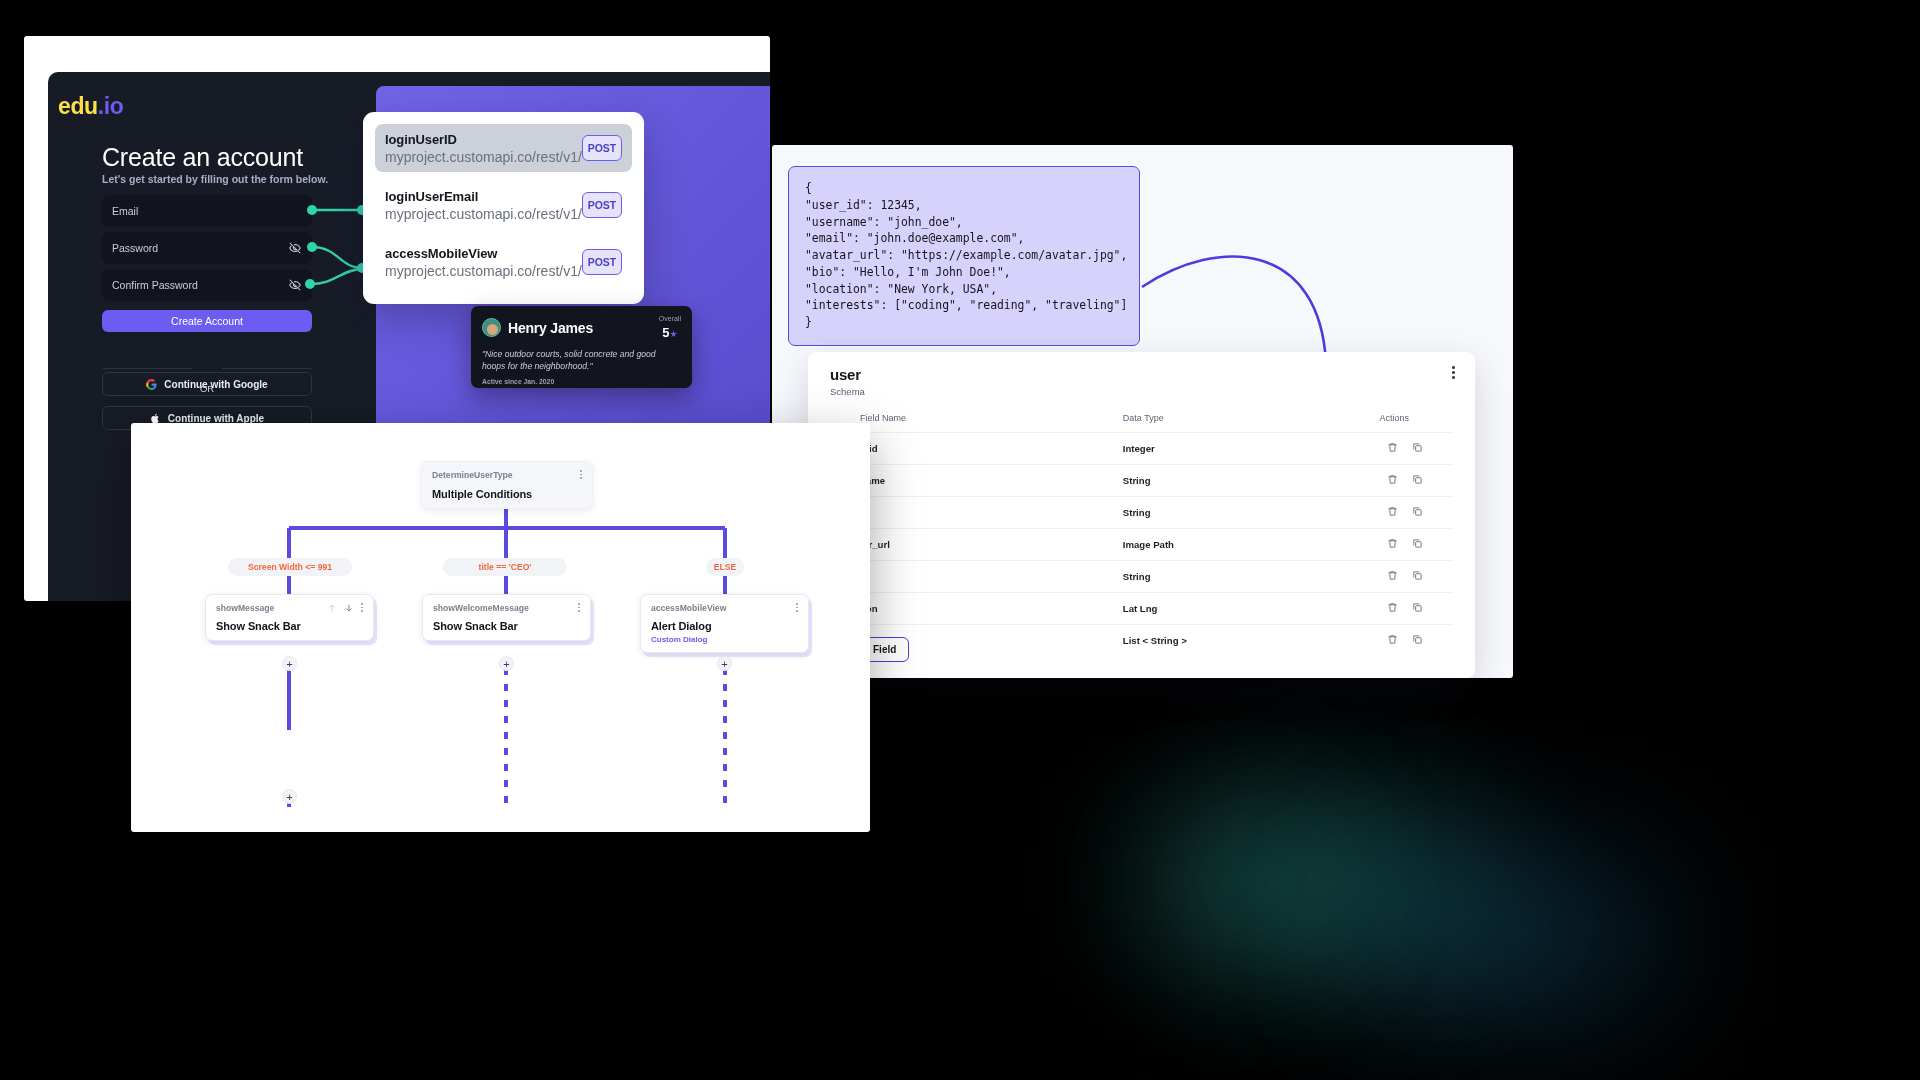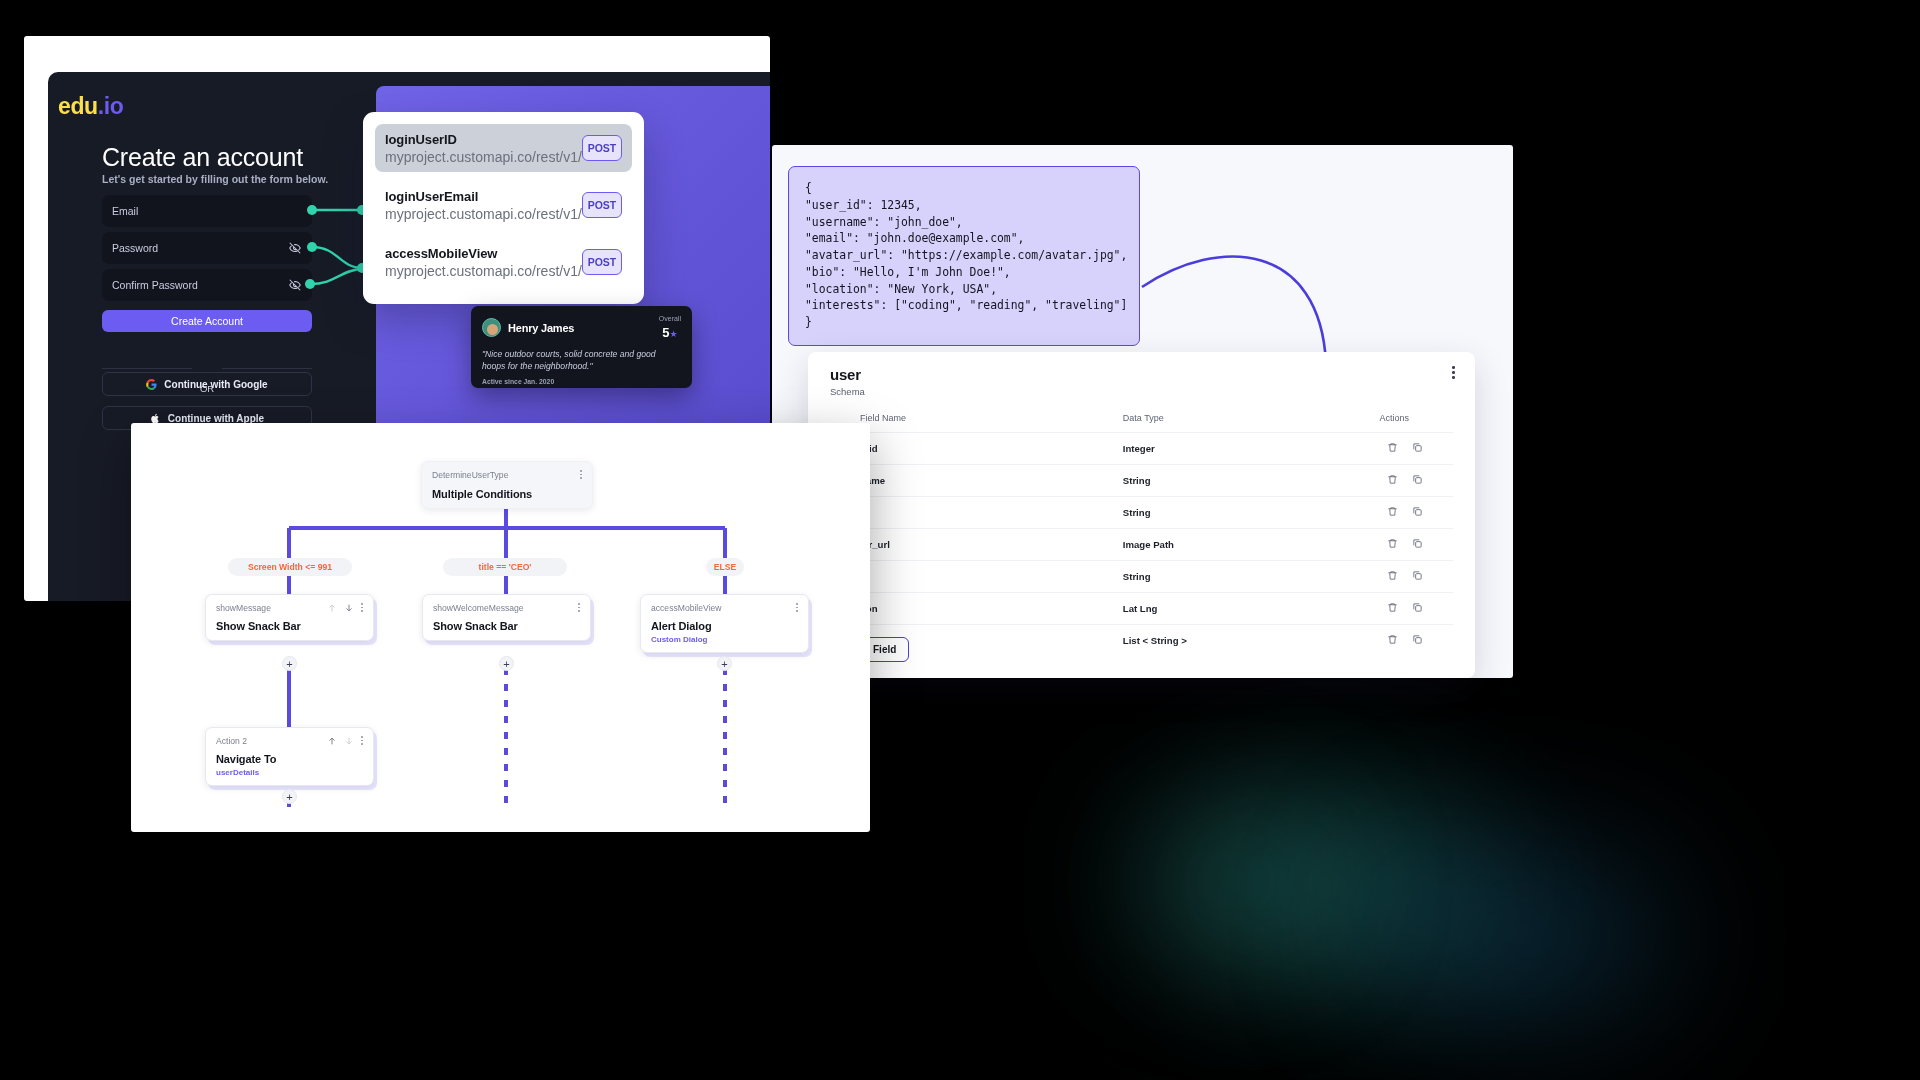--- a/index.html
+++ b/index.html
@@ -94,21 +94,21 @@
     position: absolute; left: 471px; top: 306px; width: 221px; height: 82px;
     background: #12151e; border-radius: 7px; padding: 9px 11px;
     box-shadow: 0 10px 26px rgba(0,0,0,.35);
   }
   .testi-head { display: flex; align-items: center; gap: 7px; }
   .avatar {
     width: 19px; height: 19px; border-radius: 50%; background: #3f8f7f;
     border: 1.5px solid #57c2a8; position: relative; overflow: hidden; flex: none;
   }
   .avatar::after { content:""; position:absolute; left:4px; top:5px; width:11px; height:11px; border-radius:50%; background:#d8a57a; }
-  .testi-name { color: #fff; font-size: 11px; font-weight: 700; letter-spacing: -.2px; }
+  .testi-name { color: #fff; font-size: 14px; font-weight: 700; letter-spacing: -.2px; }
   .overall { margin-left: auto; text-align: center; }
   .overall .lbl { color: #9aa0b4; font-size: 7px; display: block; line-height: 1.1; }
   .overall .val { color: #fff; font-size: 13px; font-weight: 700; }
   .overall .star { color: #6c5cf2; font-size: 9px; }
   .testi-quote { color: #c8cddf; font-size: 8.6px; font-style: italic; line-height: 1.45; margin-top: 7px; }
   .testi-since { color: #9aa0b4; font-size: 6.8px; font-weight: 700; margin-top: 5px; }
 
   
   .teal-svg { position: absolute; left: 300px; top: 190px; width: 80px; height: 110px; overflow: visible; }
 
@@ -165,21 +165,21 @@
   .flow-canvas {
     position: absolute; left: 147px; top: 440px; width: 707px; height: 377px;
     background: #ffffff; border-radius: 6px; overflow: hidden;
   }
   .flow-svg { position: absolute; left: 147px; top: 440px; width: 707px; height: 377px; }
 
   .node {
     position: absolute; background: #fff; border: 1px solid #e7e9ef; border-radius: 7px;
     box-shadow: 0 2px 7px rgba(30,35,70,.09); padding: 8px 10px;
   }
-  .node-head { display: flex; align-items: center; gap: 6px; }
+  .node-head { display: flex; align-items: center; gap: 6px; font-weight: bold; }
   .node-id { font-size: 8.6px; color: #7b808e; }
   .node-icons { margin-left: auto; display: flex; align-items: center; gap: 7px; color: #9aa0ae; font-size: 10px; }
   .node-title { font-size: 11px; font-weight: 700; color: #12151d; margin-top: 6px; letter-spacing: -.1px; }
   .node-extra { font-size: 8px; font-weight: 600; color: #6c5cf2; margin-top: 3px; }
   .kebab-sm i { display: block; width: 1.9px; height: 1.9px; border-radius: 50%; background: #8c919f; margin-bottom: 1.7px; }
 
   .root-node { left: 421px; top: 461px; width: 172px; background: #f5f6f9; border-color: #f0f1f5; }
   .root-node .node-title { margin-top: 7px; }
 
   .pill {
@@ -556,39 +556,19 @@
             <i></i>
             <i></i>
             <i></i>
           </span>
       </span>
     </div>
     <div class="node-title">Alert Dialog</div>
     <div class="node-extra">Custom Dialog</div>
   </div>
 
-  <div class="node n4">
-    <div class="node-head">
-      <span class="node-id">Action 2</span>
-      <span class="node-icons">
-        <svg width="10" height="10" viewBox="0 0 24 24" fill="none" stroke="#666b79" stroke-width="2">
-            <path d="M12 20V5M6 11l6-6 6 6"></path>
-          </svg>
-        <svg width="10" height="10" viewBox="0 0 24 24" fill="none" stroke="#c3c7d2" stroke-width="2">
-            <path d="M12 4v15M6 13l6 6 6-6"></path>
-          </svg>
-        <span class="kebab-sm">
-            <i></i>
-            <i></i>
-            <i></i>
-          </span>
-      </span>
-    </div>
-    <div class="node-title">Navigate To</div>
-    <div class="node-extra">userDetails</div>
-  </div>
 
   <div class="plus-btn p1">+</div>
   <div class="plus-btn p2">+</div>
   <div class="plus-btn p3">+</div>
   <div class="plus-btn p4">+</div>
 
 </div>
 
 </body></html>

